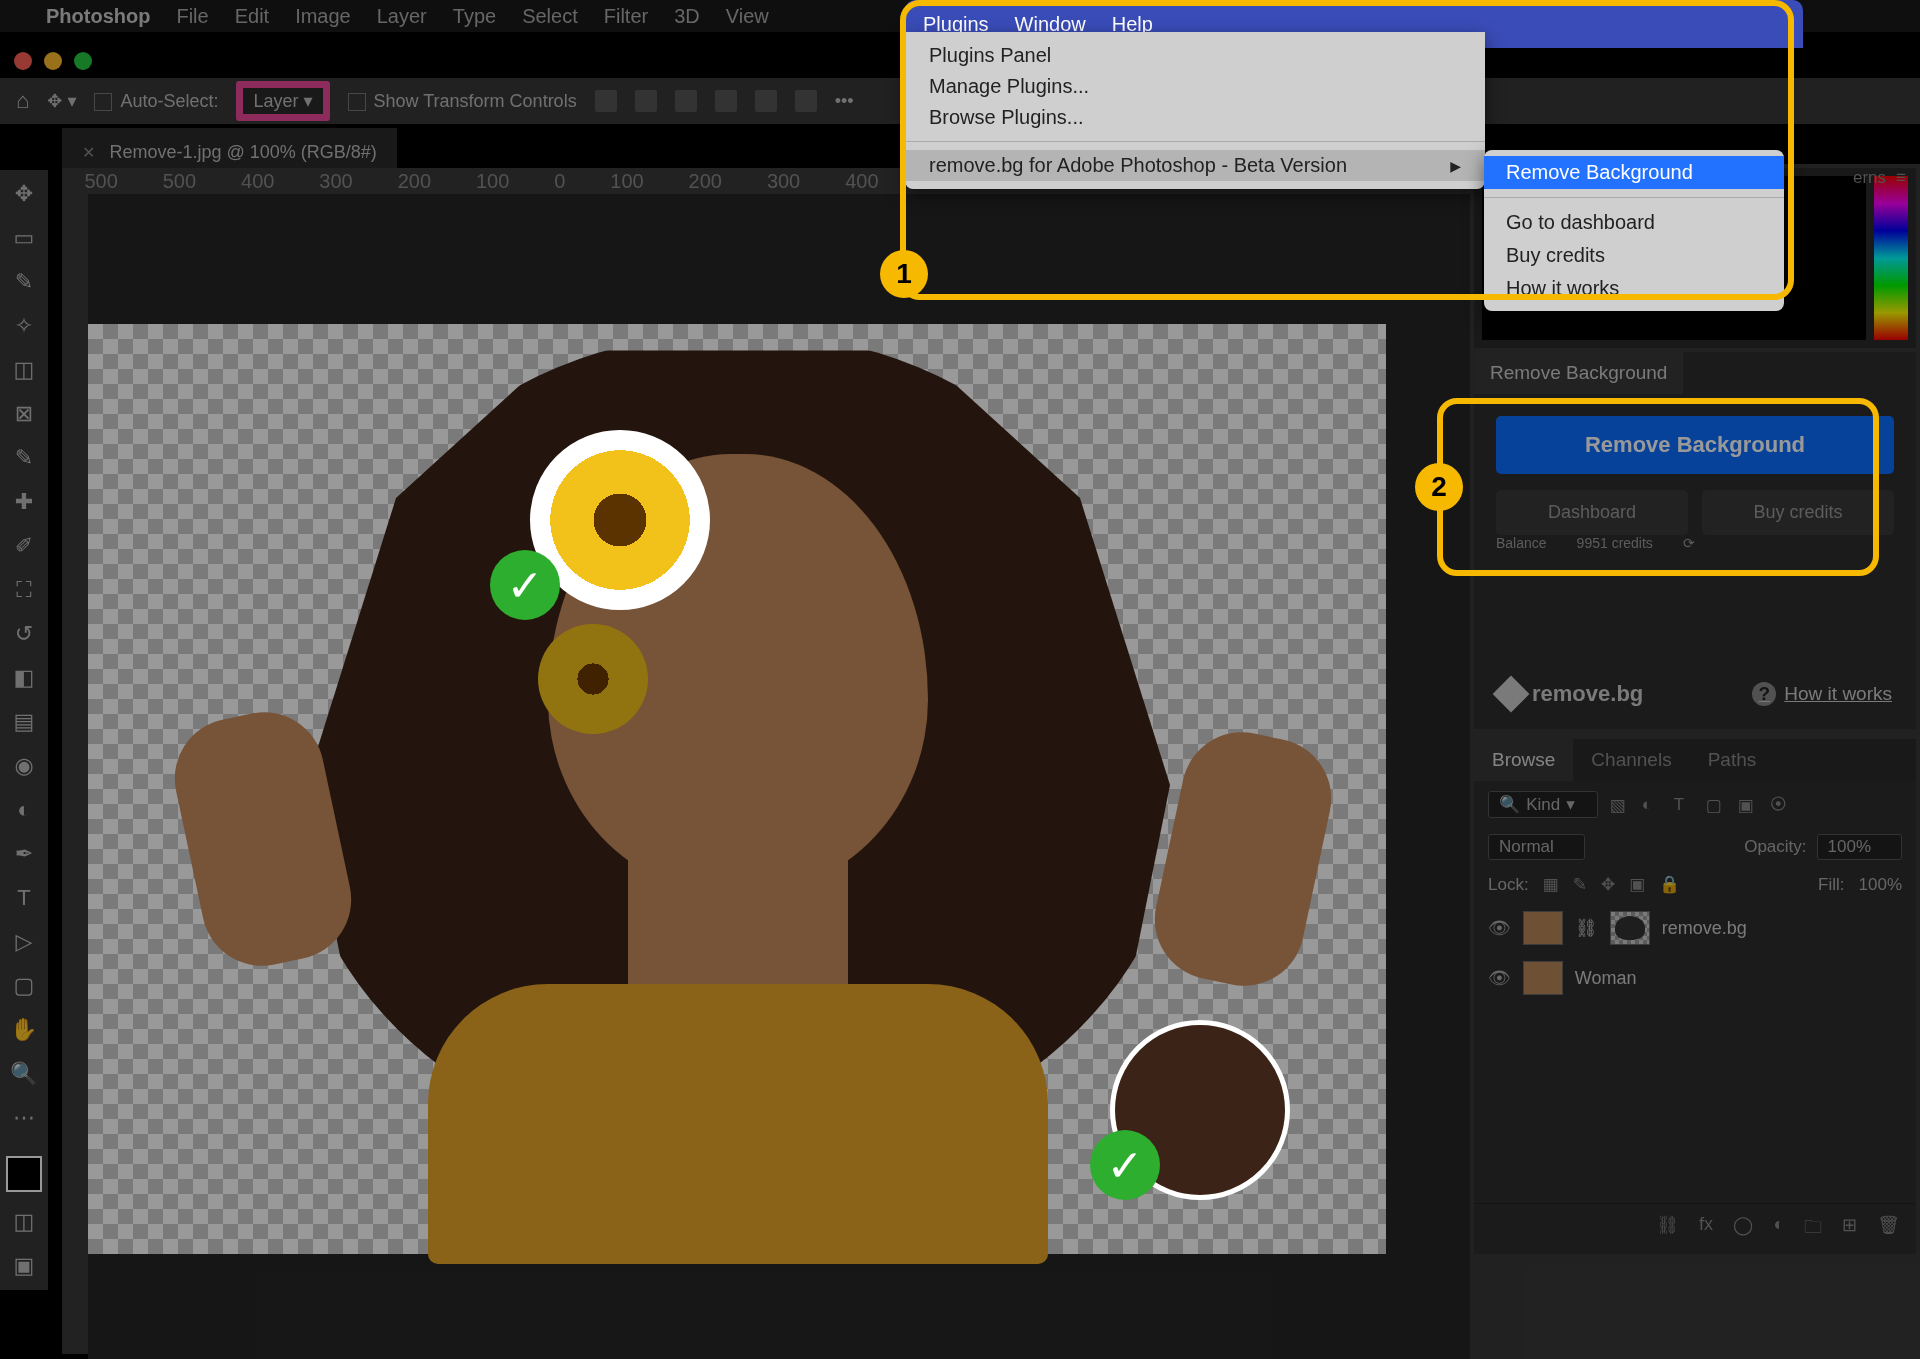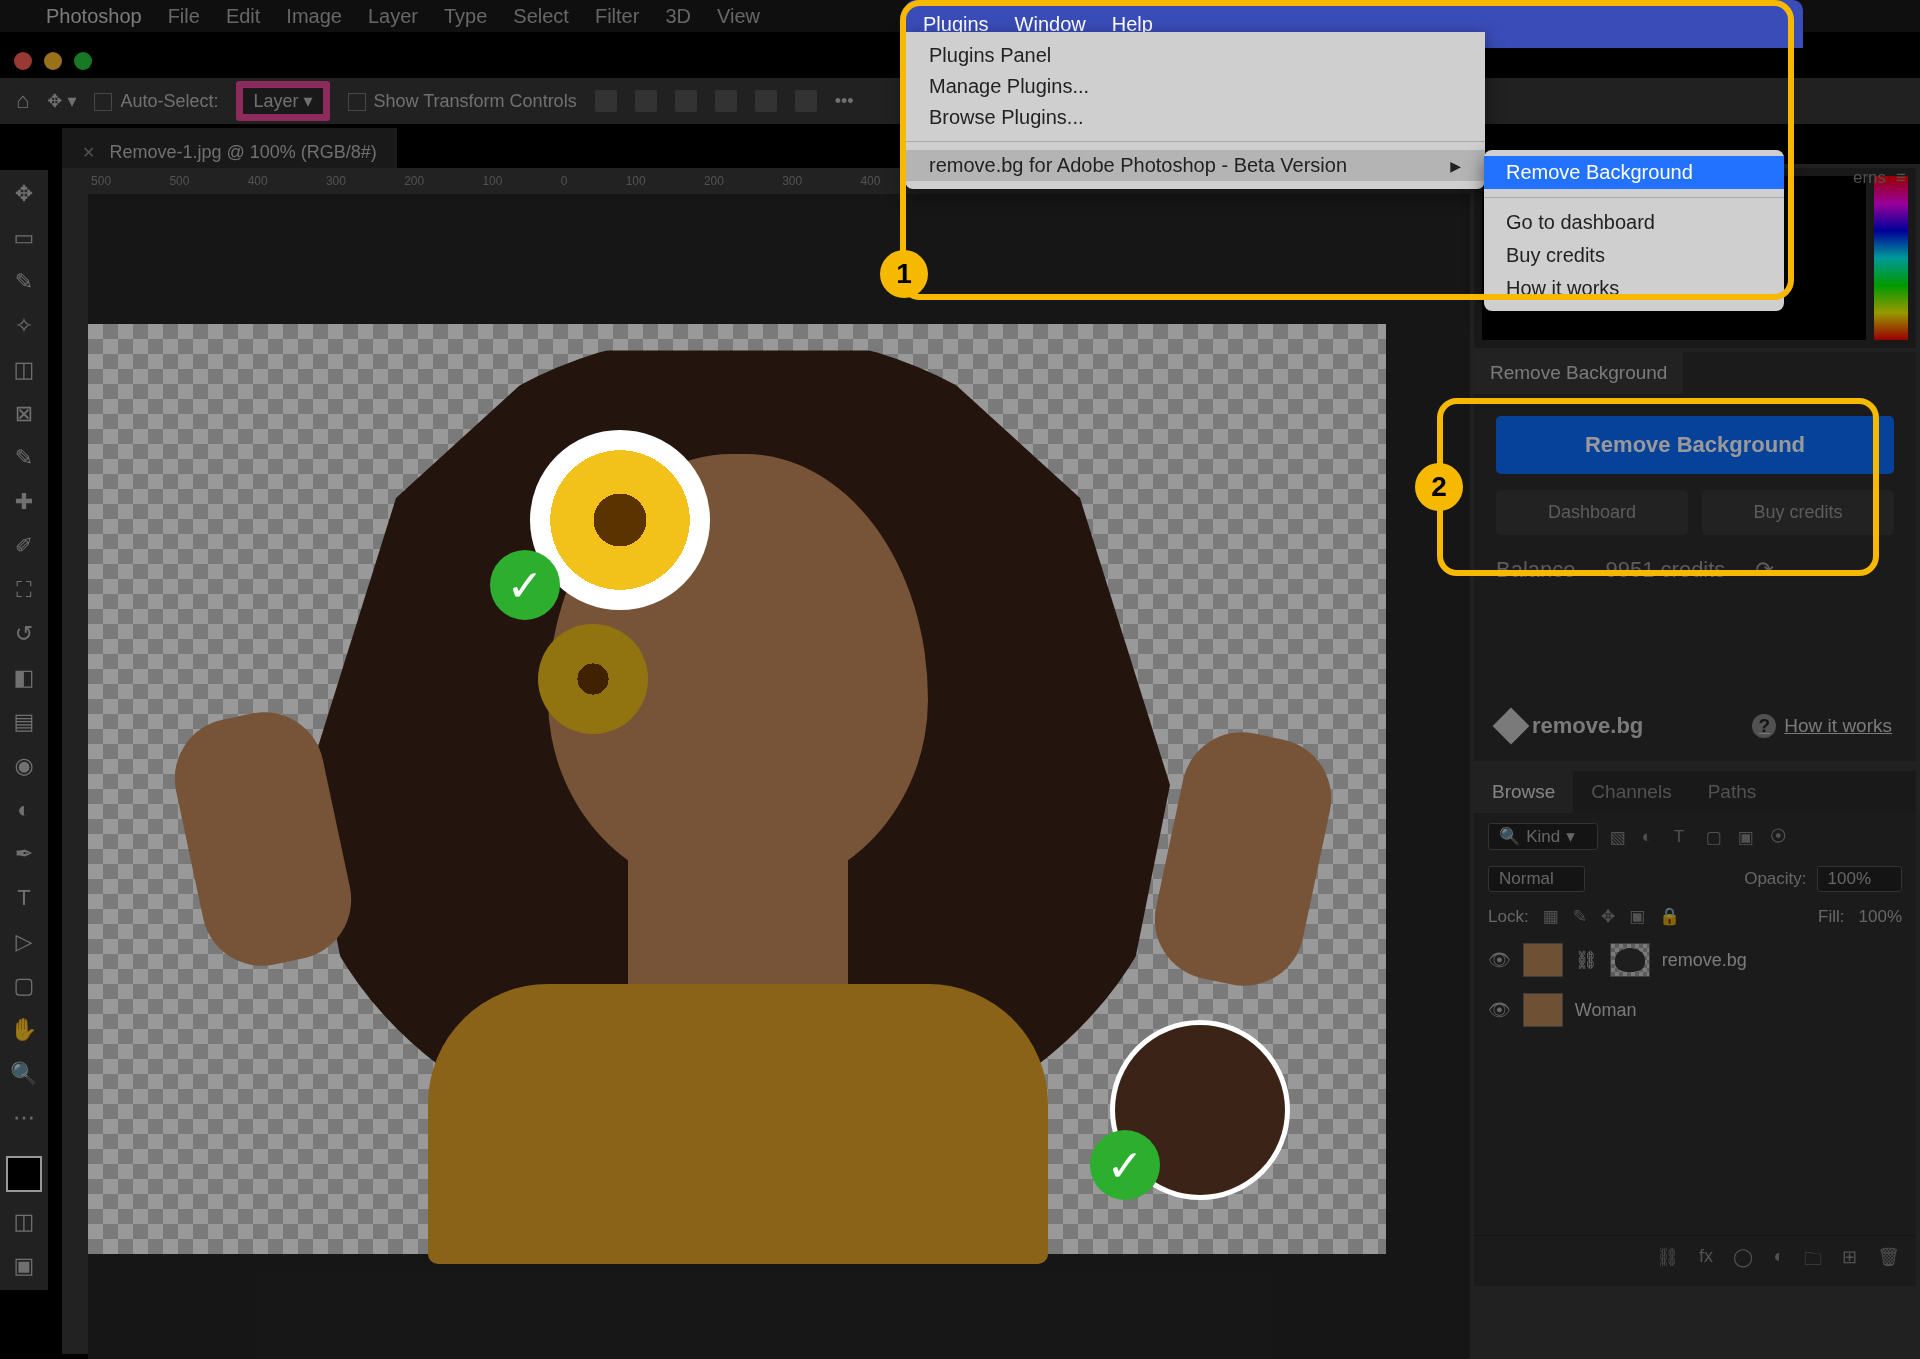--- a/index.html
+++ b/index.html
@@ -1,20 +1,20 @@
 <!DOCTYPE html>
 <html><head>
 <meta charset="utf-8">
 <style>
 html,body{margin:0;padding:0;width:1920px;height:1359px;background:#000;font-family:-apple-system,BlinkMacSystemFont,"Segoe UI",Arial,sans-serif;font-size:18px;color:#ccc;overflow:hidden;position:relative}
 .dim-overlay{position:absolute;inset:0;background:rgba(0,0,0,0.4);z-index:5;pointer-events:none}
 
 .menubar{position:absolute;top:0;left:0;right:0;height:32px;background:#1a1a1a;display:flex;align-items:center;padding:0 20px;gap:26px;color:#aaa;font-size:20px;z-index:1}
 .menubar .apple{font-size:22px}
-.menubar .app-name{font-weight:400;color:#ccc}
+.menubar .app-name{font-weight:700;color:#ccc}
 .menubar .mi{cursor:default}
 
 .menubar-hl{position:absolute;top:0;left:905px;height:48px;width:880px;background:#3a4cb8;display:flex;align-items:center;gap:26px;color:#fff;font-size:20px;z-index:20;padding-left:18px;border-top-left-radius:10px;border-top-right-radius:10px}
 .menubar-hl .mi{cursor:default}
 
 .menu{position:absolute;top:32px;left:905px;width:580px;background:#cfcfcf;color:#222;z-index:20;font-size:20px;border-radius:0 0 8px 8px;box-shadow:0 6px 18px rgba(0,0,0,0.5);padding:8px 0}
 .menu .item{padding:4px 24px}
 .menu .sep{height:1px;background:#aaa;margin:8px 0}
 .menu .sub{background:#b4b4b4;position:relative;display:flex;justify-content:space-between;align-items:center}
 .menu .sub .arrow{font-size:14px}
@@ -37,21 +37,21 @@
 
 .optbar{position:absolute;top:78px;left:0;right:0;height:46px;background:#383838;display:flex;align-items:center;gap:18px;padding:0 16px;color:#bbb;font-size:18px;z-index:1}
 .optbar .home{font-size:22px}
 .optbar .sel{background:#2a2a2a;border:7px solid #ec4899;padding:2px 10px;border-radius:3px}
 .optbar .chk{width:16px;height:16px;border:1px solid #777;display:inline-block;vertical-align:middle;margin-right:8px}
 .optbar .icn{width:22px;height:22px;background:#555;border-radius:2px}
 
 .doctab{position:absolute;top:128px;left:62px;height:36px;background:#2a2a2a;color:#bbb;font-size:18px;padding:6px 20px;display:flex;align-items:center;gap:14px;z-index:1}
 .doctab .x{font-size:16px;color:#888}
 
-.ruler-top{position:absolute;top:168px;left:62px;right:450px;height:26px;background:#3a3a3a;color:#888;font-size:12px;display:flex;justify-content:space-around;align-items:center;z-index:1;overflow:hidden}
+.ruler-top{position:absolute;top:168px;left:62px;right:450px;height:26px;background:#3a3a3a;color:#888;font-size:20px;display:flex;justify-content:space-around;align-items:center;z-index:1;overflow:hidden}
 .ruler-left{position:absolute;top:194px;left:62px;width:26px;height:1160px;background:#3a3a3a;z-index:1}
 
 .canvas-area{position:absolute;top:194px;left:88px;right:450px;bottom:0;background:#262626;z-index:1}
 .canvas{position:absolute;top:130px;left:0;width:1298px;height:930px;background:repeating-conic-gradient(#ccc 0 25%,#fff 0 50%) 0 0/30px 30px}
 
 .subject{position:absolute;top:10px;left:80px;width:1150px;height:910px}
 .hair{position:absolute;top:0;left:120px;width:900px;height:820px;background:#3b2417;border-radius:50% 50% 48% 48%/55% 55% 48% 48%;clip-path:polygon(12% 20%,30% 2%,70% 2%,88% 20%,98% 55%,92% 88%,78% 100%,22% 100%,8% 88%,2% 55%)}
 .face{position:absolute;top:120px;left:380px;width:380px;height:440px;background:#c78a5e;border-radius:50%/58% 58% 46% 46%}
 .neck{position:absolute;top:520px;left:460px;width:220px;height:200px;background:#c78a5e}
 .shirt{position:absolute;top:650px;left:260px;width:620px;height:280px;background:#e6a52a;border-radius:120px 120px 10px 10px}
@@ -74,21 +74,21 @@
 .color-panel{height:180px;background:#2a2a2a;margin:4px;display:flex;align-items:stretch}
 .color-big{flex:1;background:#000;margin:8px}
 .hue{width:34px;background:linear-gradient(to bottom,red,magenta,blue,cyan,lime,yellow,red);margin:8px 8px 8px 0}
 
 .rbpanel{background:#2e2e2e;margin:4px;padding:0;z-index:30;position:relative}
 .rbpanel .tab{background:#3a3a3a;color:#ccc;padding:10px 16px;font-size:19px;display:inline-block}
 .rbpanel .body{padding:22px}
 .big-btn{background:#0a6eff;color:#fff;font-size:22px;font-weight:700;text-align:center;padding:16px;border-radius:5px;cursor:pointer}
 .sec-row{display:flex;gap:14px;margin-top:16px}
 .sec-btn{flex:1;background:#3a3a3a;color:#999;text-align:center;padding:12px;border-radius:5px;cursor:pointer;font-size:18px}
-.bal-row{margin-top:22px;color:#999;display:flex;gap:30px;font-size:22px;align-items:center}
+.bal-row{color:#999;display:flex;gap:30px;font-size:14px;align-items:center}
 .brand-row{margin-top:130px;display:flex;justify-content:space-between;align-items:center;padding:0 2px}
 .brand{color:#ccc;font-size:22px;font-weight:600;display:flex;align-items:center;gap:8px}
 .brand .di{width:26px;height:26px;background:#ccc;transform:rotate(45deg)}
 .hiw{color:#ccc;font-size:19px;text-decoration:underline;display:flex;align-items:center;gap:8px}
 .hiw .q{width:24px;height:24px;border-radius:50%;background:#888;color:#222;font-weight:700;display:flex;align-items:center;justify-content:center;text-decoration:none}
 
 .layers{background:#2e2e2e;margin:4px;margin-top:10px}
 .ltabs{display:flex;background:#2a2a2a}
 .ltabs div{padding:10px 18px;color:#888;font-size:19px}
 .ltabs .act{background:#383838;color:#ddd}

